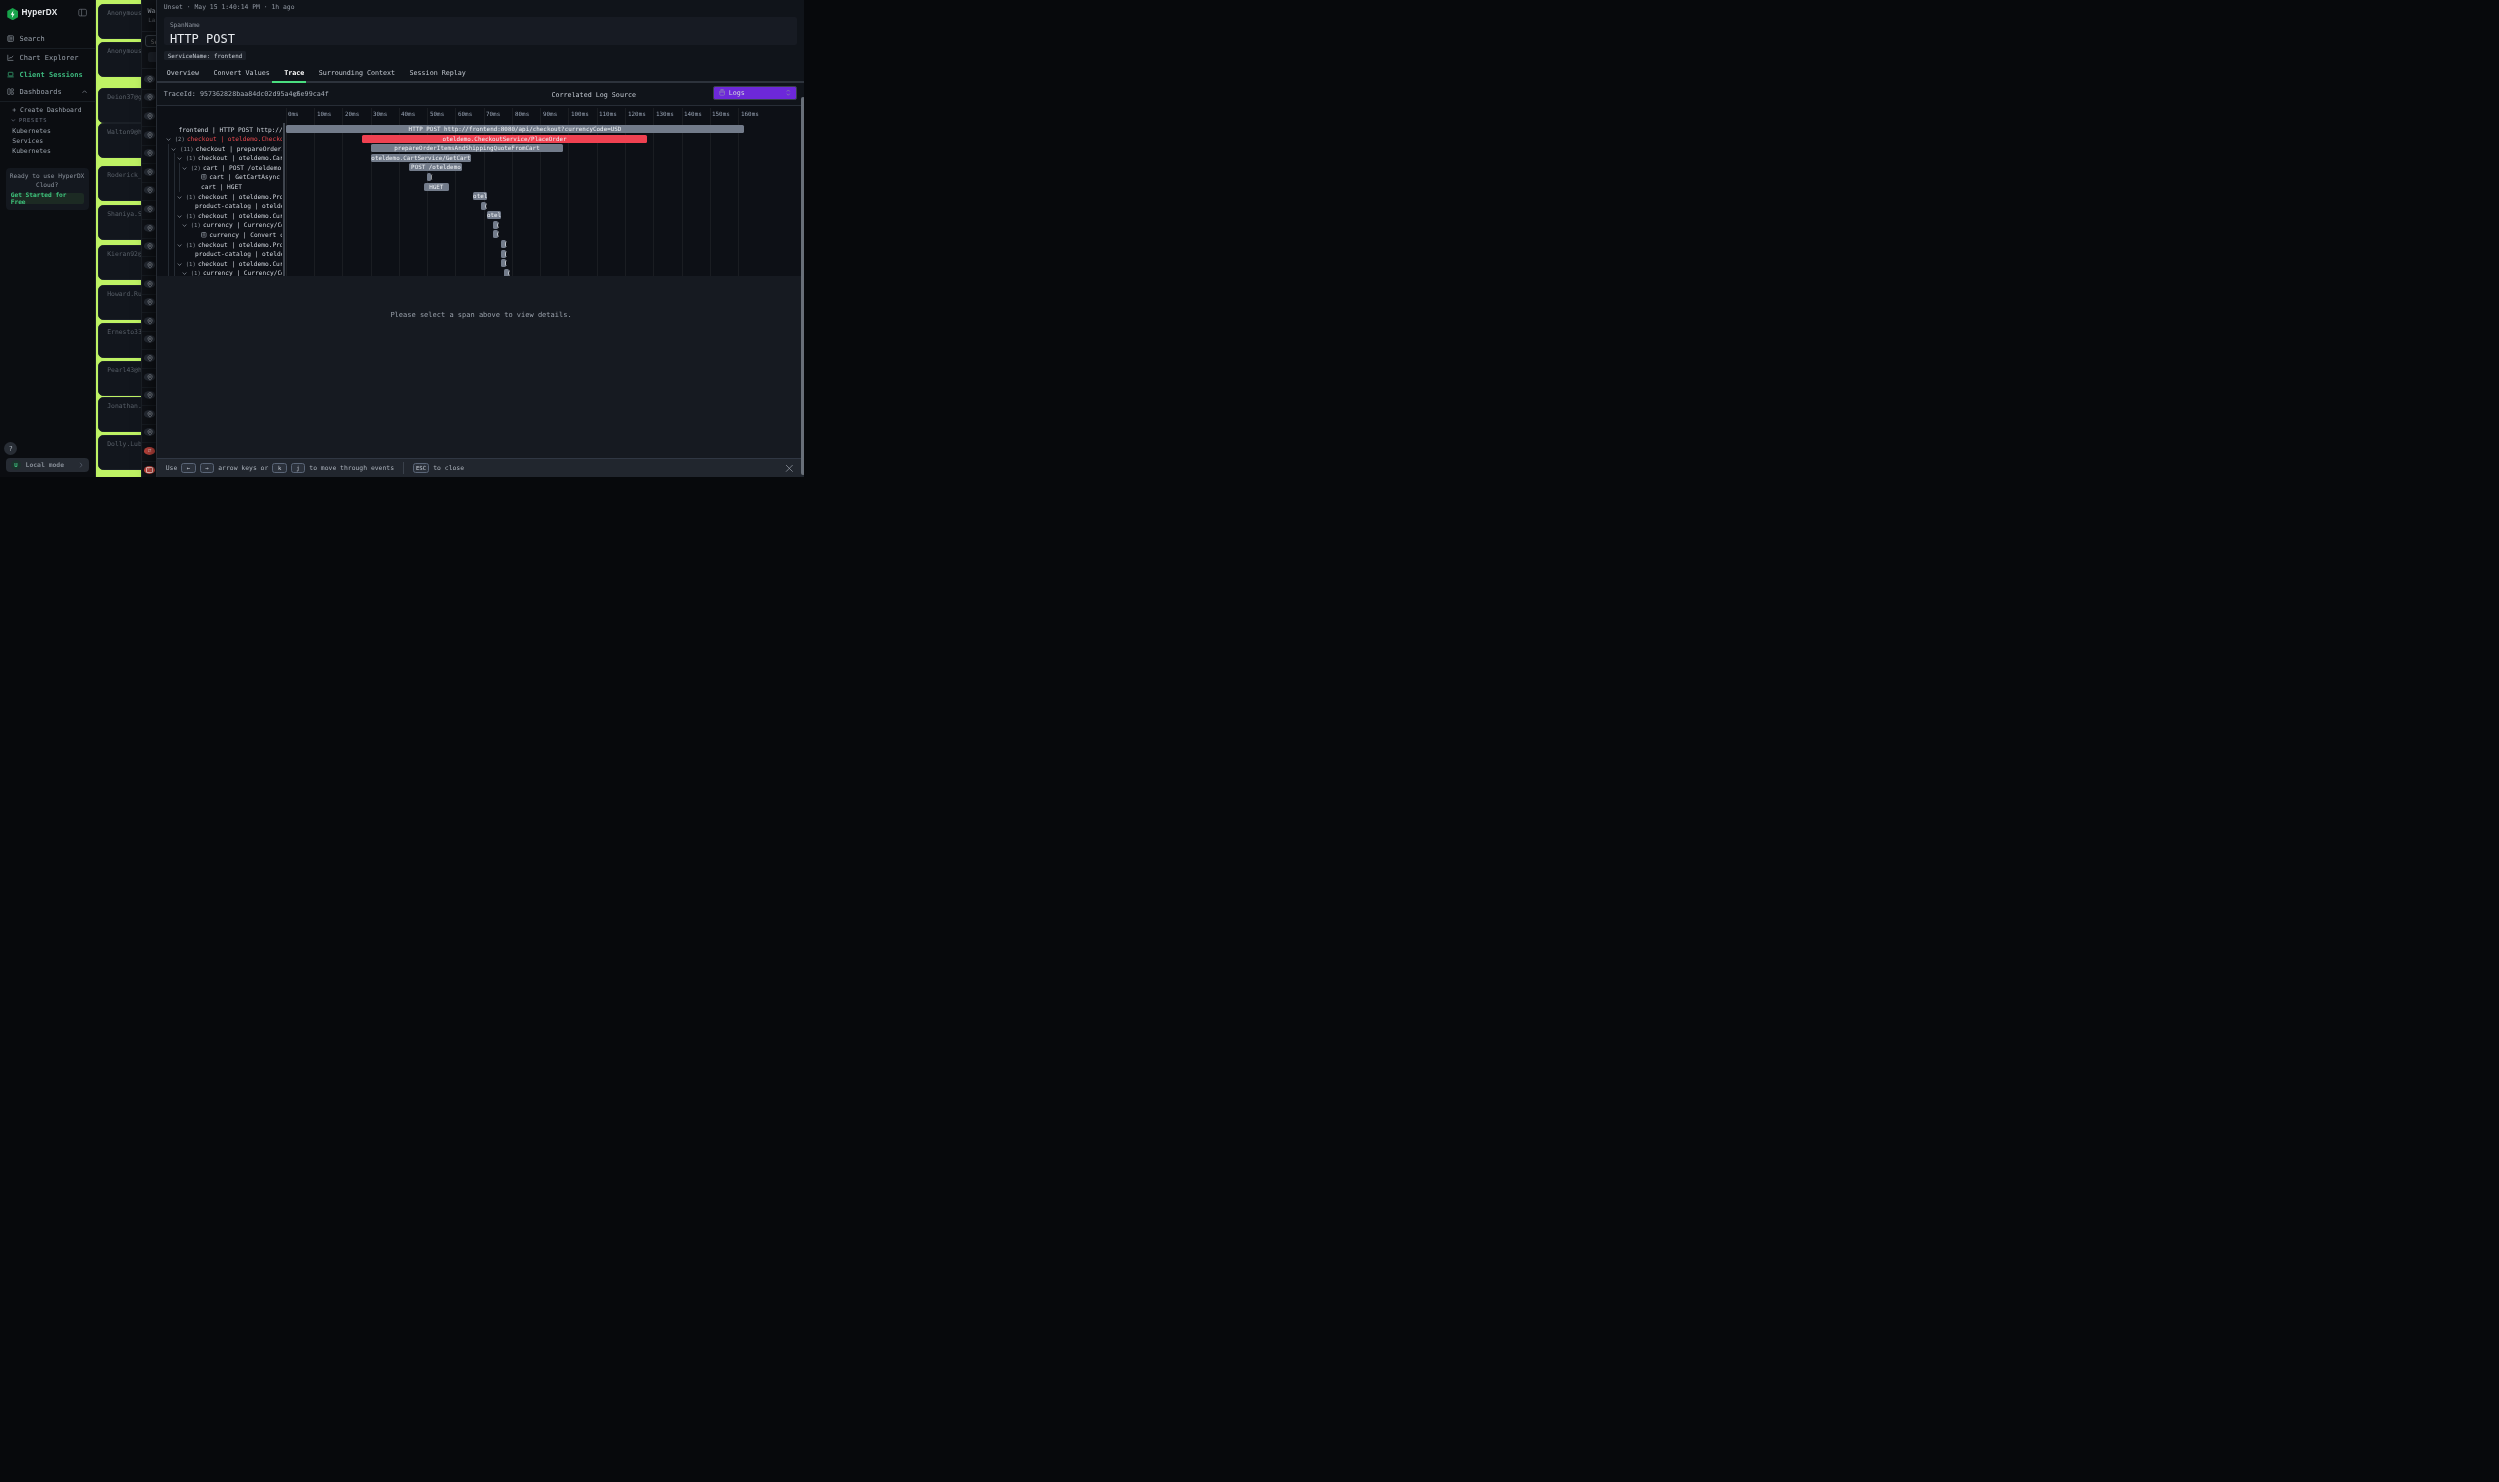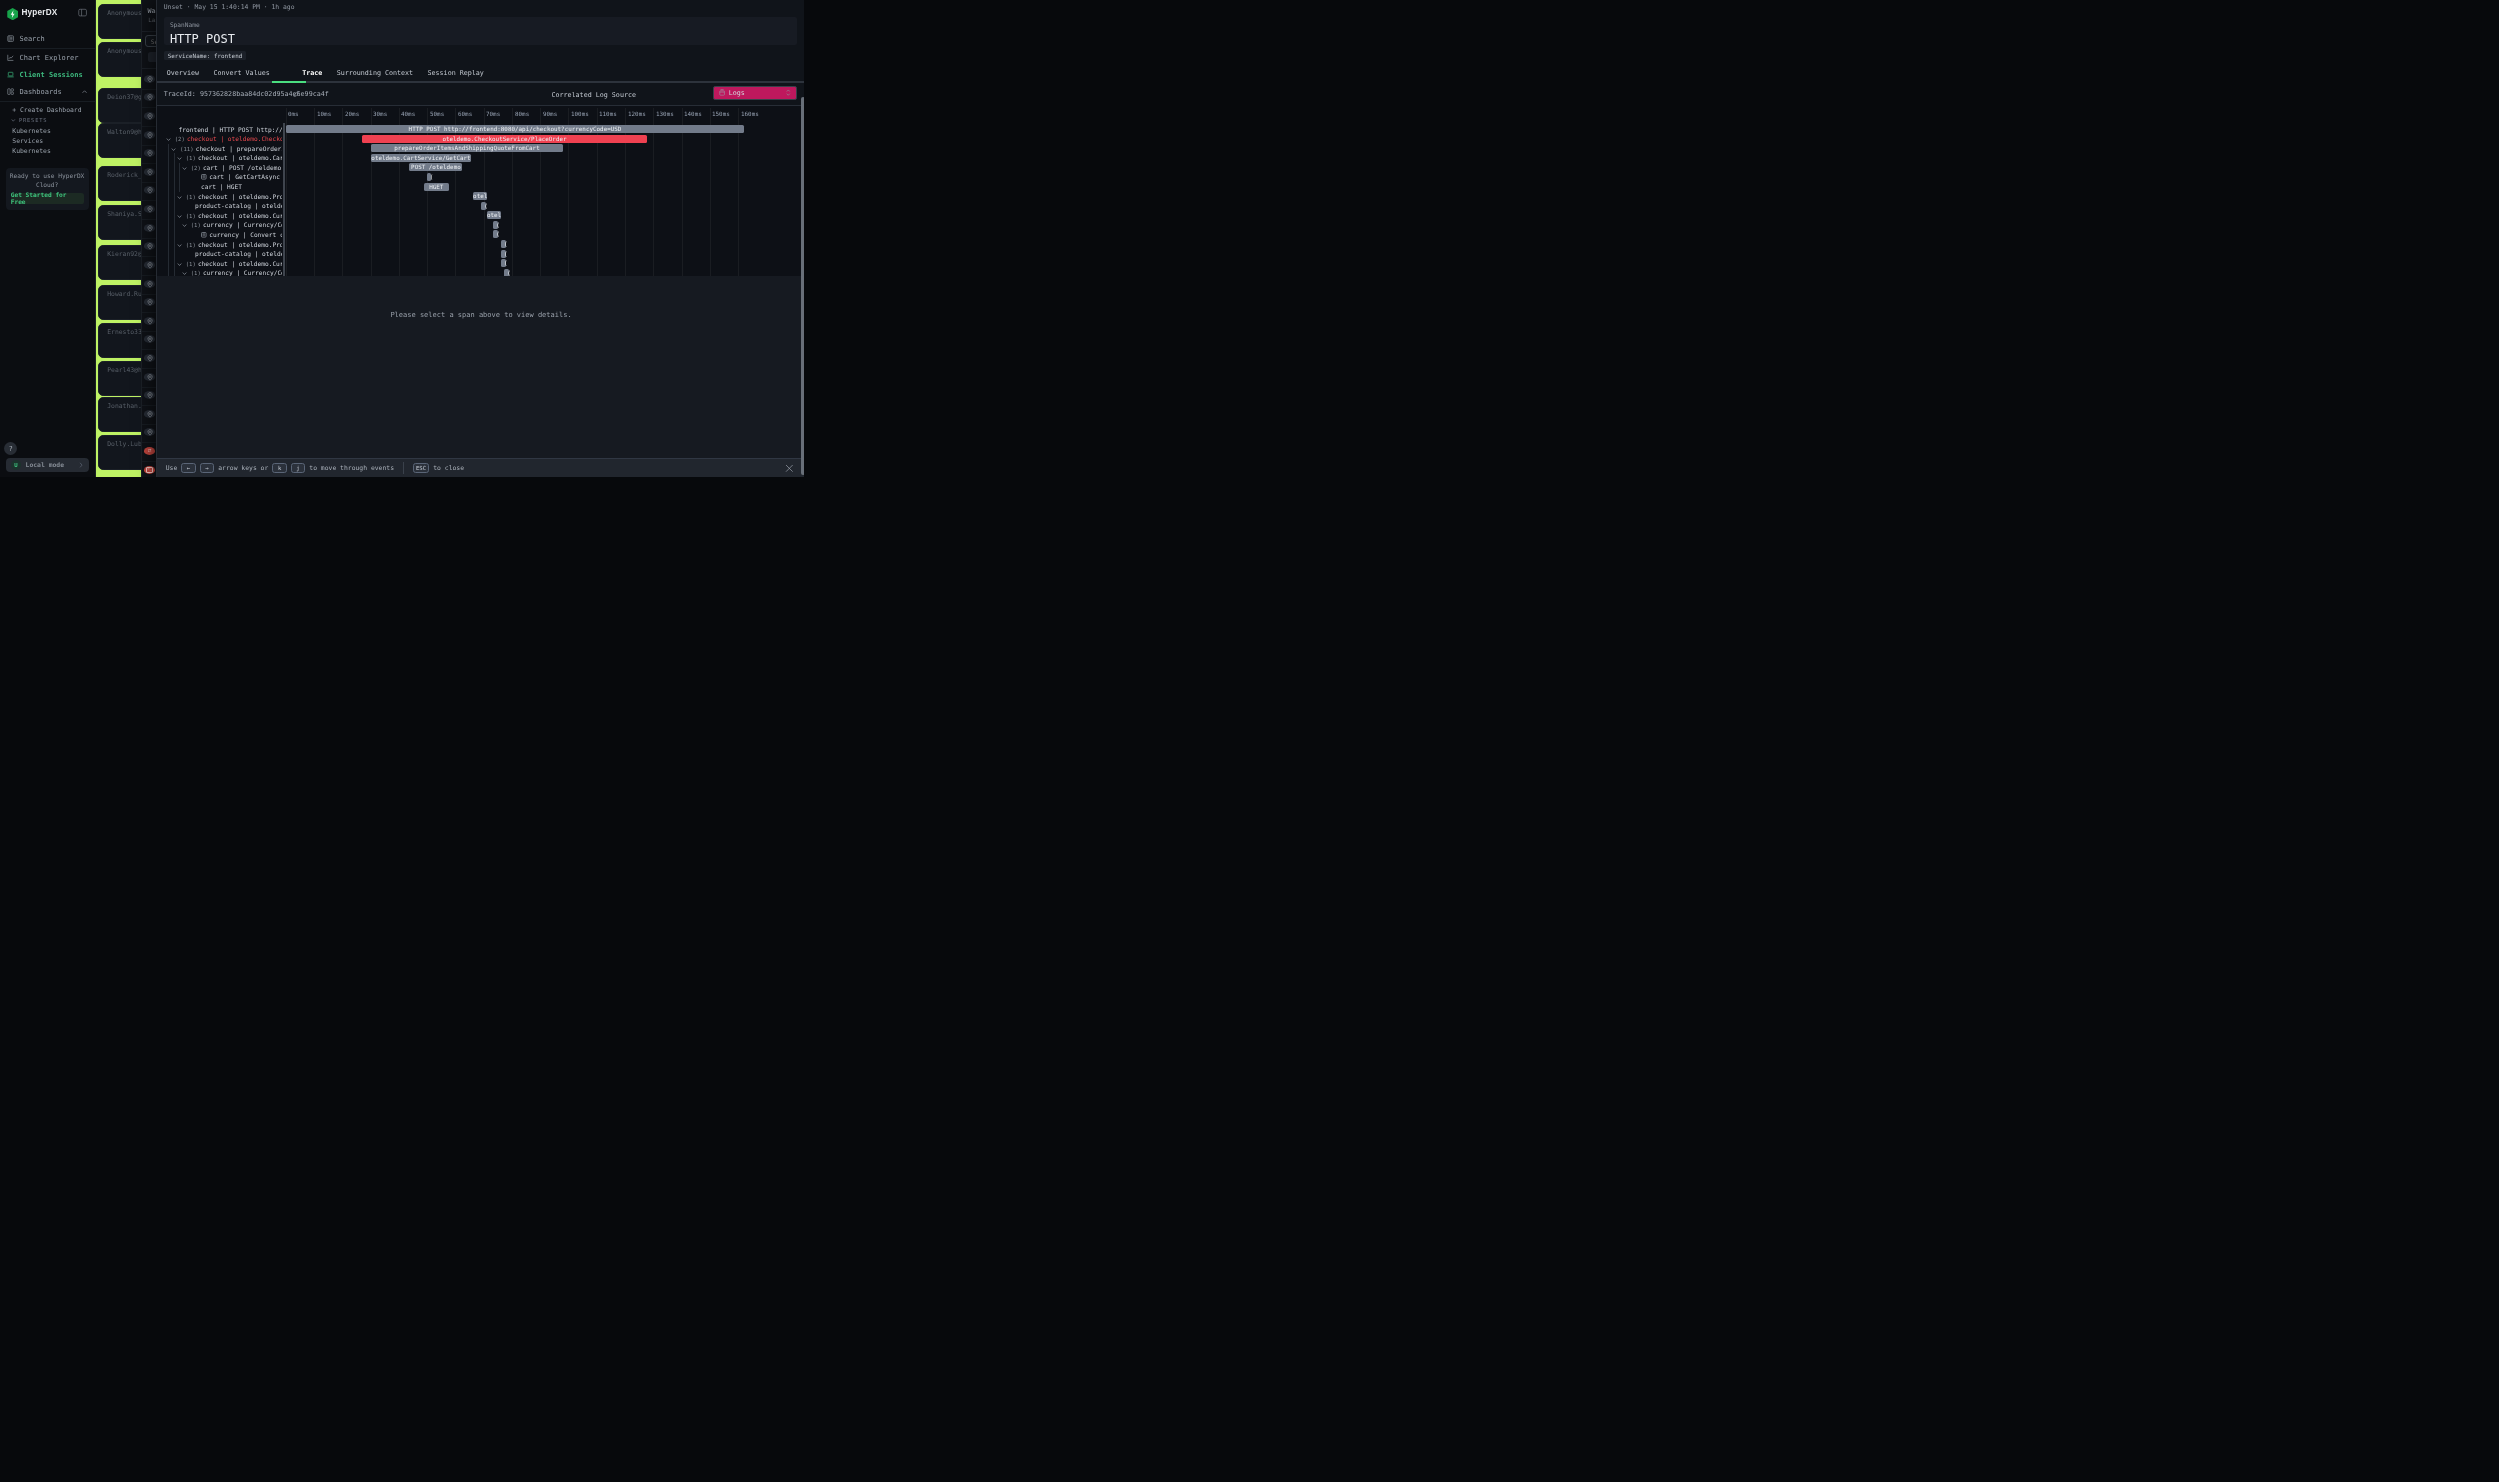--- a/index.html
+++ b/index.html
@@ -63,28 +63,28 @@
   #drawer{left:156px;top:0;width:648px;height:477px;background:#10141a;border-left:0.5px solid #262b33;
           box-shadow:-5.1px 0 14.4px rgba(0,0,0,.5);}
   .meta-line{left:6.7px;top:3.1px;font-size:6.4px;color:#8f96a0;}
   .span-card{left:6.7px;top:17px;width:633px;height:28px;background:#171b23;border-radius:2.1px;}
   .span-lbl{position:absolute;left:6.2px;top:4.1px;font-size:6.2px;color:#8b929c;}
   .span-val{position:absolute;left:6.2px;top:15px;font-size:12px;color:#e8ebef;}
   .svc-chip{left:6.7px;top:51px;height:9.2px;background:#1b2028;border-radius:1.5px;display:flex;align-items:center;
             padding:0 4.1px;font-size:5.9px;color:#c6ccd4;}
   .tabs-row{left:2.6px;top:64px;height:17px;display:flex;align-items:center;}
   .tab{padding:2.1px 7.2px;font-size:6.7px;color:#c2c8d0;cursor:pointer;white-space:nowrap;}
-  .tab.active{color:#ffffff;font-weight:bold;margin-left:18px;}
+  .tab.active{color:#ffffff;font-weight:bold;}
   .tab-track{left:0;top:81px;width:648px;height:1.5px;background:#2d333c;}
   .tab-underline{position:absolute;top:0;height:1.5px;background:#4ade80;}
   .traceid-row{left:0;top:83px;width:648px;height:22px;border-bottom:0.5px solid #272d36;}
   .traceid-txt{position:absolute;left:6.7px;top:7.2px;font-size:6.7px;color:#a6adb7;}
   .pencil{position:absolute;left:136px;top:6.7px;cursor:pointer;}
   .corr-lbl{position:absolute;right:169px;top:7.7px;font-size:6.7px;color:#c2c8d0;}
-  .log-select{position:absolute;right:8.2px;top:2.6px;width:84px;height:14px;background:#be185d;border:0.5px solid #39404a;
+  .log-select{position:absolute;right:8.2px;top:2.6px;width:84px;height:14px;background:#6d28d9;border:0.5px solid #39404a;
               border-radius:2.1px;display:flex;align-items:center;gap:3.6px;padding:0 5.1px;box-sizing:border-box;cursor:pointer;}
   .log-select .lbl{font-size:6.7px;color:#d2d7dd;}
   .log-select .updown{margin-left:auto;}
 
   
   #wf{left:0;top:106px;width:648px;height:170px;background:#0d1016;border-bottom:0.5px solid #2b313a;overflow:hidden;}
   .tick-lbl{position:absolute;top:5.1px;font-size:5.9px;color:#97a2b3;}
   .gridline{position:absolute;top:2.1px;bottom:0;width:0.5px;background:rgba(255,255,255,.055);}
   .splitter{position:absolute;left:126px;top:17px;bottom:0;width:1.5px;background:#3f454e;cursor:col-resize;}
   .tree-row{position:absolute;left:0;width:125px;height:9.7px;display:flex;align-items:center;overflow:hidden;

